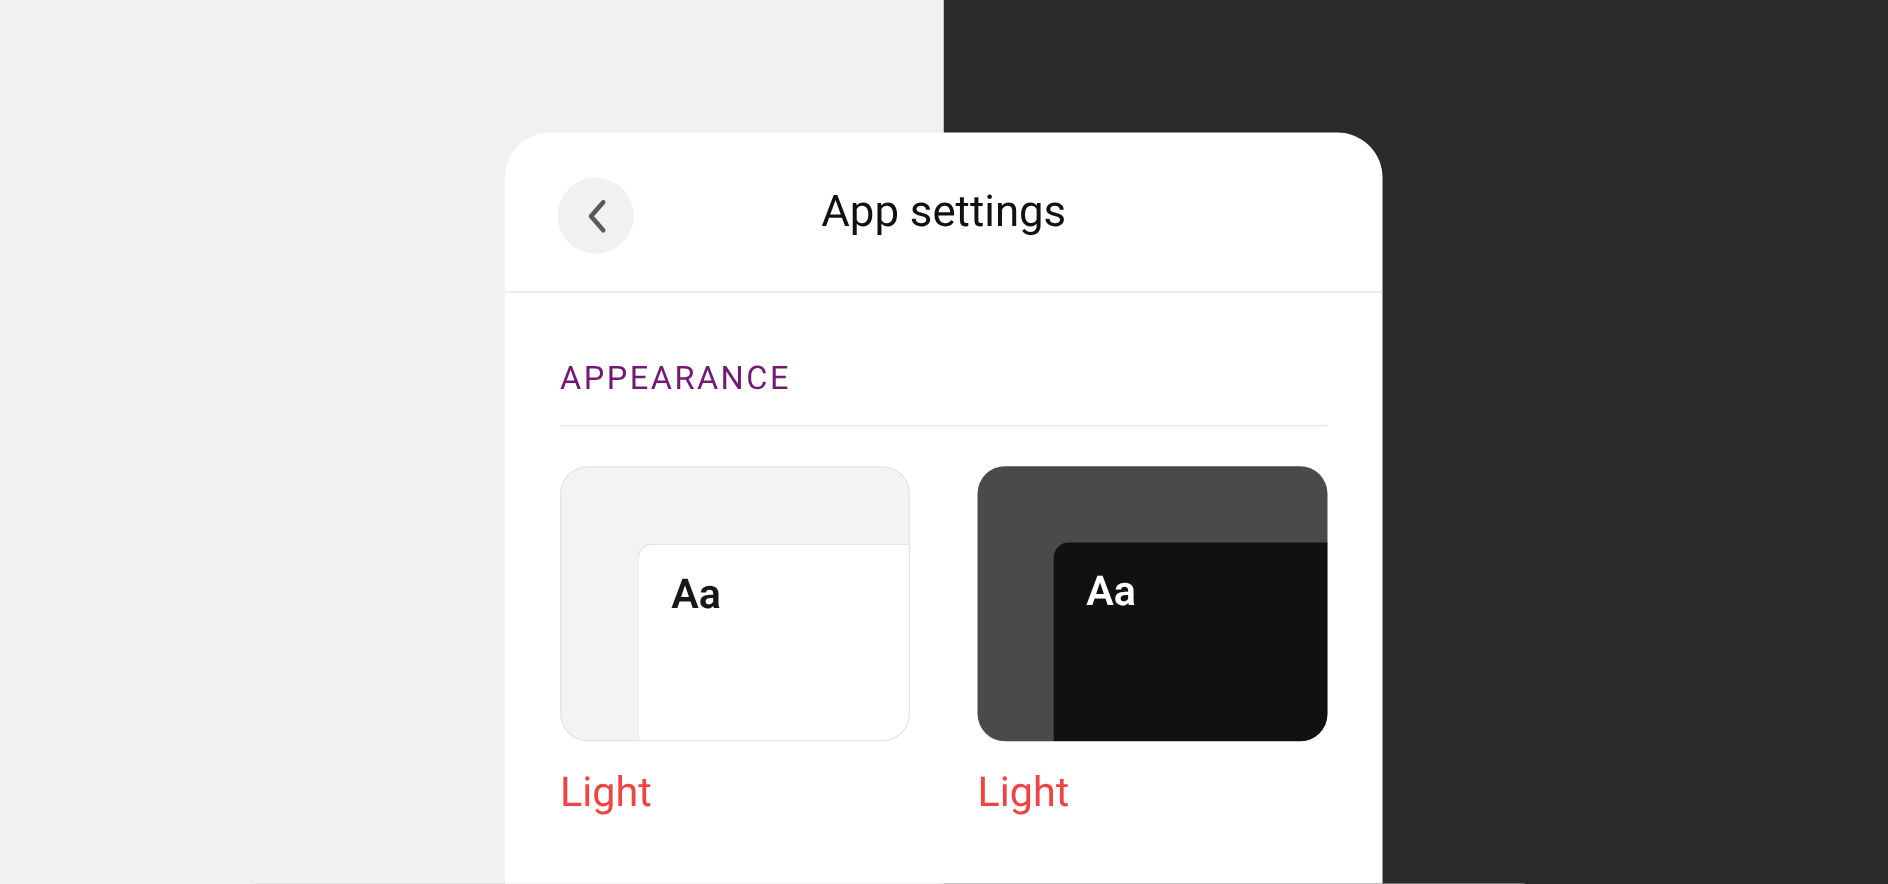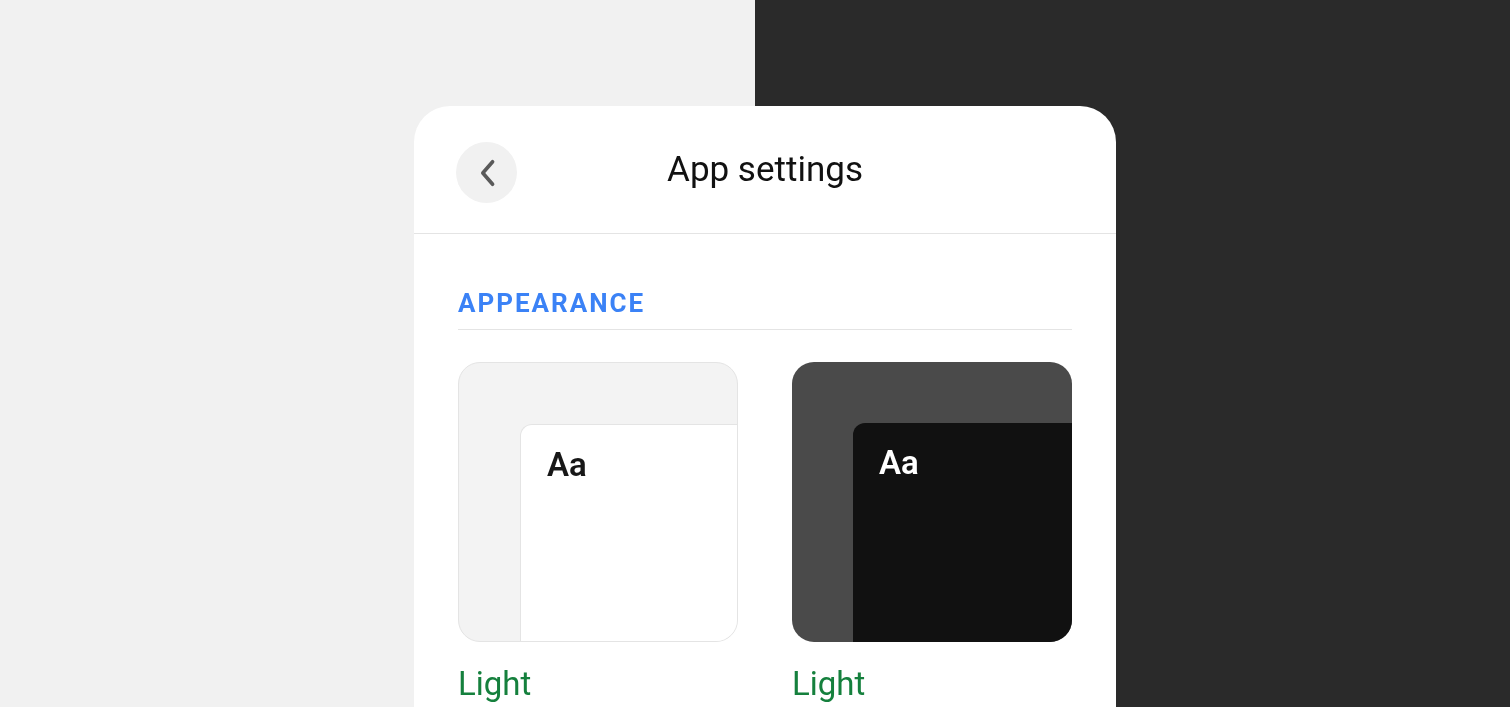--- a/index.html
+++ b/index.html
@@ -15,21 +15,21 @@
       background: #f1f1f1;
     }
     .bg-right {
       position: absolute;
       right: 0; top: 0;
       width: 755px; height: 707px;
       background: #2a2a2a;
     }
     .card {
       position: absolute;
-      left: 414px;
+      left: 404px;
       top: 106px;
       width: 702px;
       height: 601px;
       background: #ffffff;
       border-radius: 36px 36px 0 0;
       overflow: hidden;
     }
     .header {
       position: relative;
       height: 128px;
@@ -56,38 +56,38 @@
     .title {
       font-size: 35px;
       font-weight: 400;
       color: #111;
     }
     .content {
       padding: 54px 44px 0 44px;
     }
     .section-label {
       font-size: 26px;
-      font-weight: 700;
+      font-weight: 400;
       letter-spacing: 2px;
-      color: #3b82f6;
-      padding-bottom: 11px;
+      color: #701a75;
+      padding-bottom: 22px;
       border-bottom: 1px solid #e4e4e4;
     }
     .options {
       display: flex;
       gap: 54px;
       margin-top: 32px;
     }
     .option {
       width: 280px;
       cursor: pointer;
     }
     .preview {
       width: 280px;
-      height: 280px;
+      height: 220px;
       border-radius: 22px;
       overflow: hidden;
       position: relative;
     }
     .preview.light {
       background: #f3f3f3;
       border: 1px solid #e4e4e4;
     }
     .preview.light .inner {
       position: absolute;
@@ -117,21 +117,21 @@
       border-radius: 12px 0 0 0;
       padding: 20px 0 0 26px;
       font-size: 33px;
       font-weight: 600;
       color: #ffffff;
     }
     .option-label {
       margin-top: 22px;
       font-size: 33px;
       font-weight: 400;
-      color: #15803d;
+      color: #ef4444;
     }
   </style>
 </head>
 <body>
 
 <div class="bg-left"></div>
 <div class="bg-right"></div>
 
 <div class="card">
   <div class="header">

